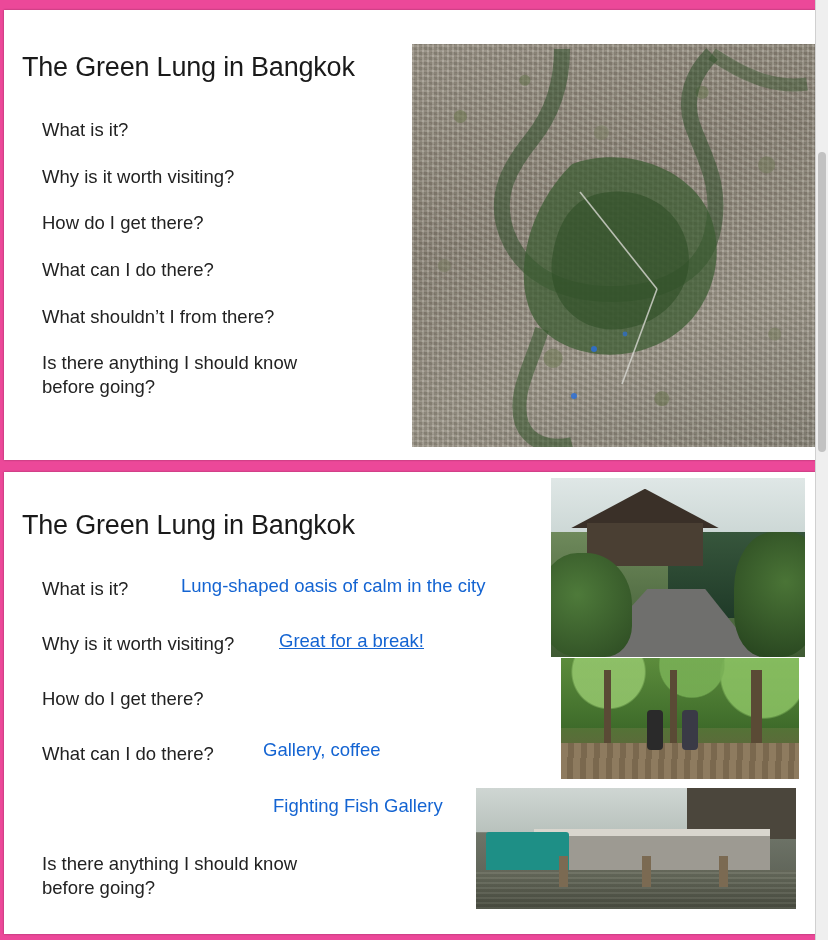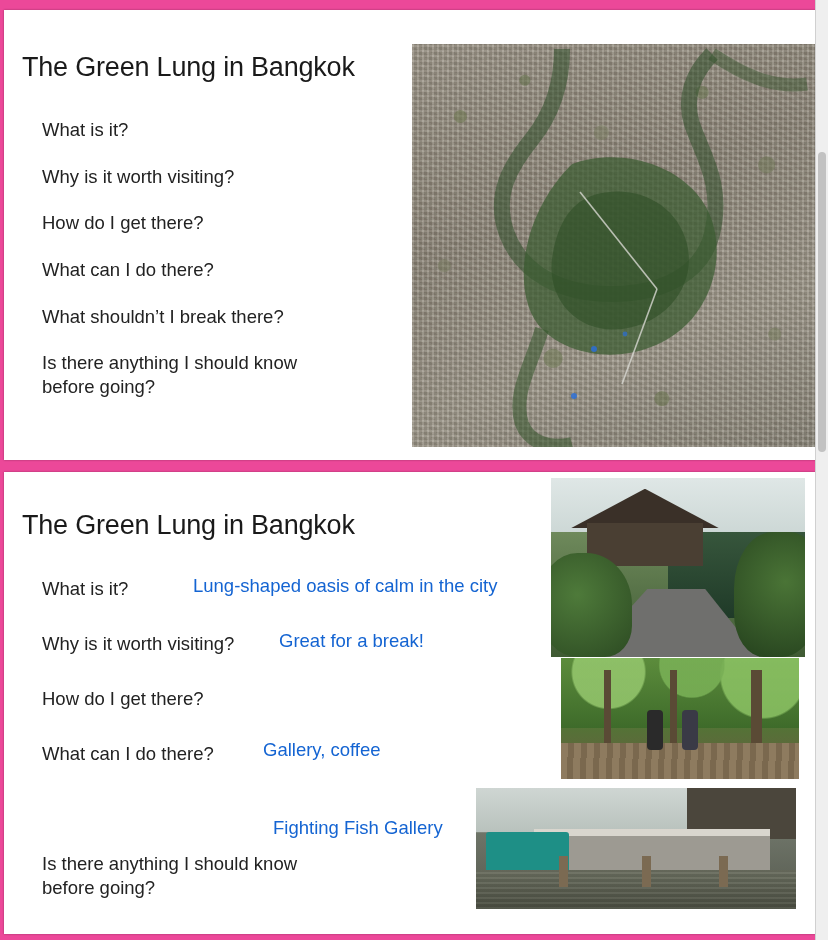--- a/index.html
+++ b/index.html
@@ -170,21 +170,21 @@
 <div id="page">
 
   <div class="slide" id="slide-1">
     <div class="slide-title">The Green Lung in Bangkok</div>
 
     <ul class="q-list" id="s1-questions">
       <li class="q-item">What is it?</li>
       <li class="q-item">Why is it worth visiting?</li>
       <li class="q-item">How do I get there?</li>
       <li class="q-item">What can I do there?</li>
-      <li class="q-item">What shouldn’t I break there?</li>
+      <li class="q-item">What shouldn’t I from there?</li>
       <li class="q-item">Is there anything I should know
 before going?</li>
     </ul>
 
     <div class="photo" id="map-image">
       <div class="map-bg"></div>
       <div class="map-green">
         <svg width="405" height="405" viewBox="0 0 405 405">
           <path d="M150 5 C150 40 140 70 120 95 C100 120 80 150 95 190 C110 230 150 250 200 250 C250 250 290 230 300 190 C312 140 290 110 280 80 C272 55 280 30 300 10" fill="none" stroke="#2f4f2a" stroke-width="16" stroke-opacity="0.55"></path>
           <path d="M160 120 C200 105 255 115 285 150 C315 185 310 245 275 280 C235 320 165 320 130 285 C100 255 105 175 160 120 Z" fill="#3a5c30" fill-opacity="0.72"></path>
@@ -201,39 +201,39 @@
     </div>
   </div>
 
   <div class="slide" id="slide-2">
     <div class="slide-title" style="left:18px; top:38px;">The Green Lung in Bangkok</div>
 
     <div id="s2-questions" style="position:absolute; left:38px; top:105px; width:280px;">
 
       <div class="q-row" style="height:36px;">
         <span class="q-label">What is it?</span>
-        <span class="q-answer" style="left:151px; top:-2px;">Lung-shaped oasis of calm in the city</span>
+        <span class="q-answer" style="left:139px; top:-2px;">Lung-shaped oasis of calm in the city</span>
       </div>
 
       <div class="q-row" style="height:36px;">
         <span class="q-label">Why is it worth visiting?</span>
-        <span class="q-answer" style="left:237px; top:-2px;">Great for a break!</span>
+        <span class="q-answer" style="left:237px; top:-2px;text-decoration:underline;">Great for a break!</span>
       </div>
 
       <div class="q-row" style="height:36px;">
         <span class="q-label">How do I get there?</span>
       </div>
 
       <div class="q-row" style="height:36px;">
         <span class="q-label">What can I do there?</span>
         <span class="q-answer" style="left:221px; top:-3px;">Gallery, coffee</span>
       </div>
 
       <div class="q-row" style="height:36px;">
-        <span class="q-answer" style="left:231px; top:-2px;margin-top:22px;">Fighting Fish Gallery</span>
+        <span class="q-answer" style="left:231px; top:-2px;">Fighting Fish Gallery</span>
       </div>
 
       <div class="q-row" style="height:50px;">
         <span class="q-label">Is there anything I should know
 before going?</span>
         <span class="q-answer" style="left:300px; top:-2px;"></span>
       </div>
 
     </div>
   </div>

